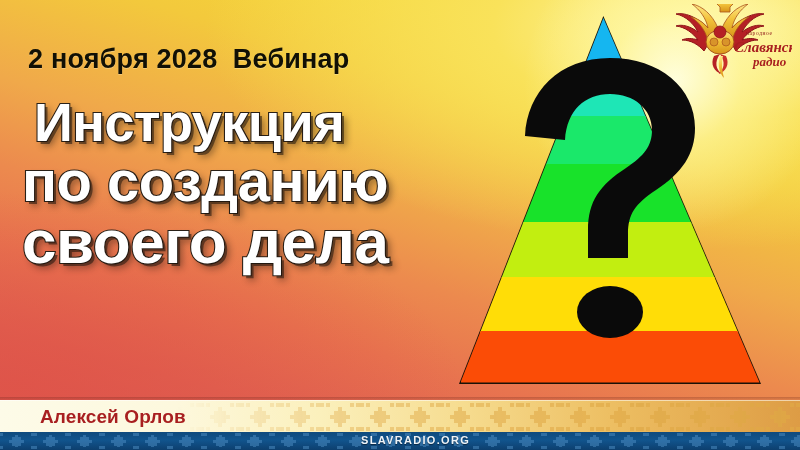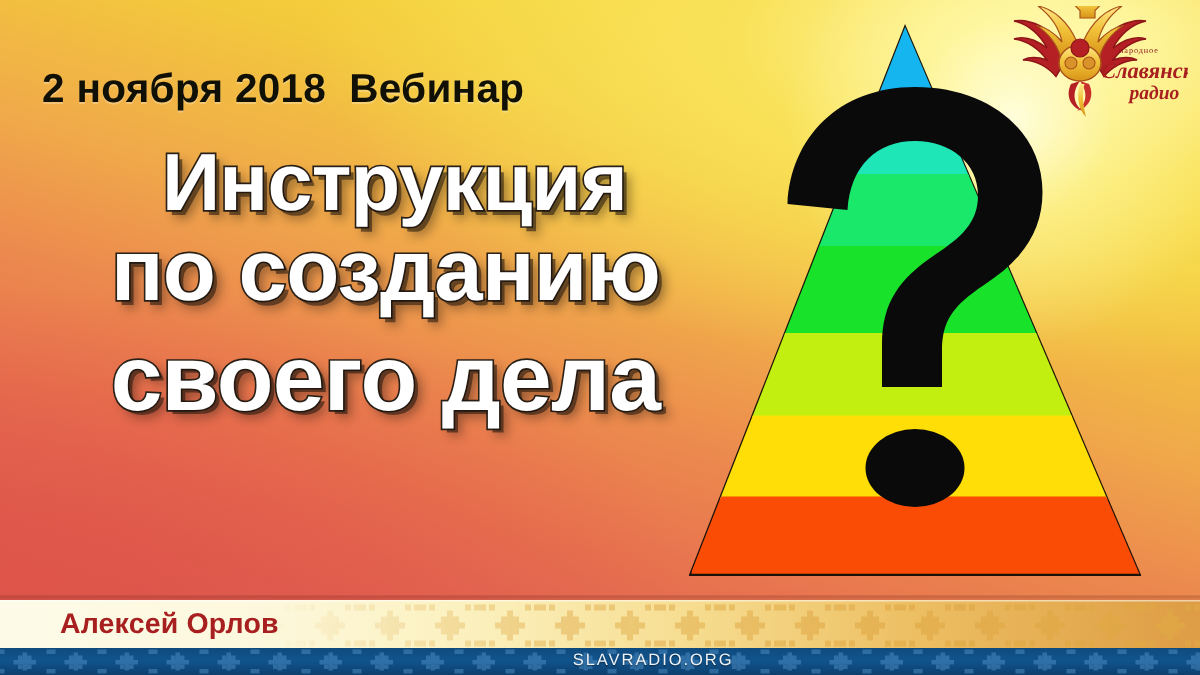--- a/index.html
+++ b/index.html
@@ -74,37 +74,36 @@
   .date-line {
     position:absolute; left:28px; top:44px;
     font-size:27px; font-weight:bold; color:#111005;
     letter-spacing:.2px;
     text-shadow:0 1px 0 rgba(255,255,255,.25);
     white-space:pre;
   }
   .headline {
     position:absolute; left:22px; top:96px;
     width:470px;
-    text-align:center;
   }
   .hl {
     display:block;
     font-weight:bold;
     color:#ffffff;
     line-height:.98;
     letter-spacing:-.5px;
     -webkit-text-stroke:2.2px #2a2118;
     paint-order:stroke fill;
     text-shadow:
       3px 3px 0 rgba(30,20,12,.55),
       5px 5px 7px rgba(40,25,15,.45);
   }
   .hl1 { font-size:54px; margin-left:12px; }
   .hl2 { font-size:58px; margin-top:4px; }
-  .hl3 { font-size:62px; margin-top:13px; }
+  .hl3 { font-size:62px; margin-top:2px; }
 
   
   .bar-cream {
     position:absolute; left:0; top:400px; width:800px; height:32px;
     background:linear-gradient(90deg,
       #fdfbe8 0%, #fdf8dd 22%, #fbf0bc 40%, #f6dc8f 58%, #edbf63 76%, #e3a84e 92%, #dd9c45 100%);
     border-top:1px solid rgba(255,255,255,.55);
     overflow:hidden;
   }
   .cream-pattern {
@@ -117,22 +116,22 @@
     letter-spacing:.1px;
     z-index:4;
   }
   .bar-blue {
     position:absolute; left:0; top:432px; width:800px; height:18px;
     background:linear-gradient(180deg, #0f4a7d 0%, #11548d 45%, #0d3f6e 100%);
     overflow:hidden;
   }
   .blue-pattern { position:absolute; inset:0; opacity:.55; }
   .site {
-    position:absolute; right:311px; top:434px;
-    font-size:11px; font-weight:normal; color:#eef3f8;
+    position:absolute; right:330px; top:434px;
+    font-size:11px; font-weight:bold; color:#eef3f8;
     letter-spacing:1.3px;
     z-index:4;
     text-shadow:0 1px 1px rgba(0,0,0,.5);
   }
   .thin-shadow {
     position:absolute; left:0; top:397px; width:800px; height:4px;
     background:linear-gradient(180deg, rgba(90,30,20,.28), rgba(90,30,20,0));
   }
 </style>
 </head>
@@ -199,21 +198,21 @@
         <path d="M50 52 c-3 10 0 18 4 22 c-3 -12 -2 -18 -1 -22 z" fill="url(#gold)"></path>
       </g>
       <g>
         <text x="76" y="31" font-family="Liberation Serif, serif" font-size="5.5" fill="#8d1418" letter-spacing=".6">народное</text>
         <text x="64" y="48" font-family="Liberation Serif, serif" font-size="15" font-style="italic" font-weight="bold" fill="#a81f20">Славянское</text>
         <text x="83" y="62" font-family="Liberation Serif, serif" font-size="13" font-style="italic" font-weight="bold" fill="#a81f20">радио</text>
       </g>
     </svg>
   </div>
 
-  <div class="date-line">2 ноября 2018  Вебинар</div>
+  <div class="date-line">2 ноября 2028  Вебинар</div>
 
   <div class="headline">
     <span class="hl hl1">Инструкция</span>
     <span class="hl hl2">по созданию</span>
     <span class="hl hl3">своего дела</span>
   </div>
 
   <div class="thin-shadow"></div>
 
   <div class="bar-cream">

